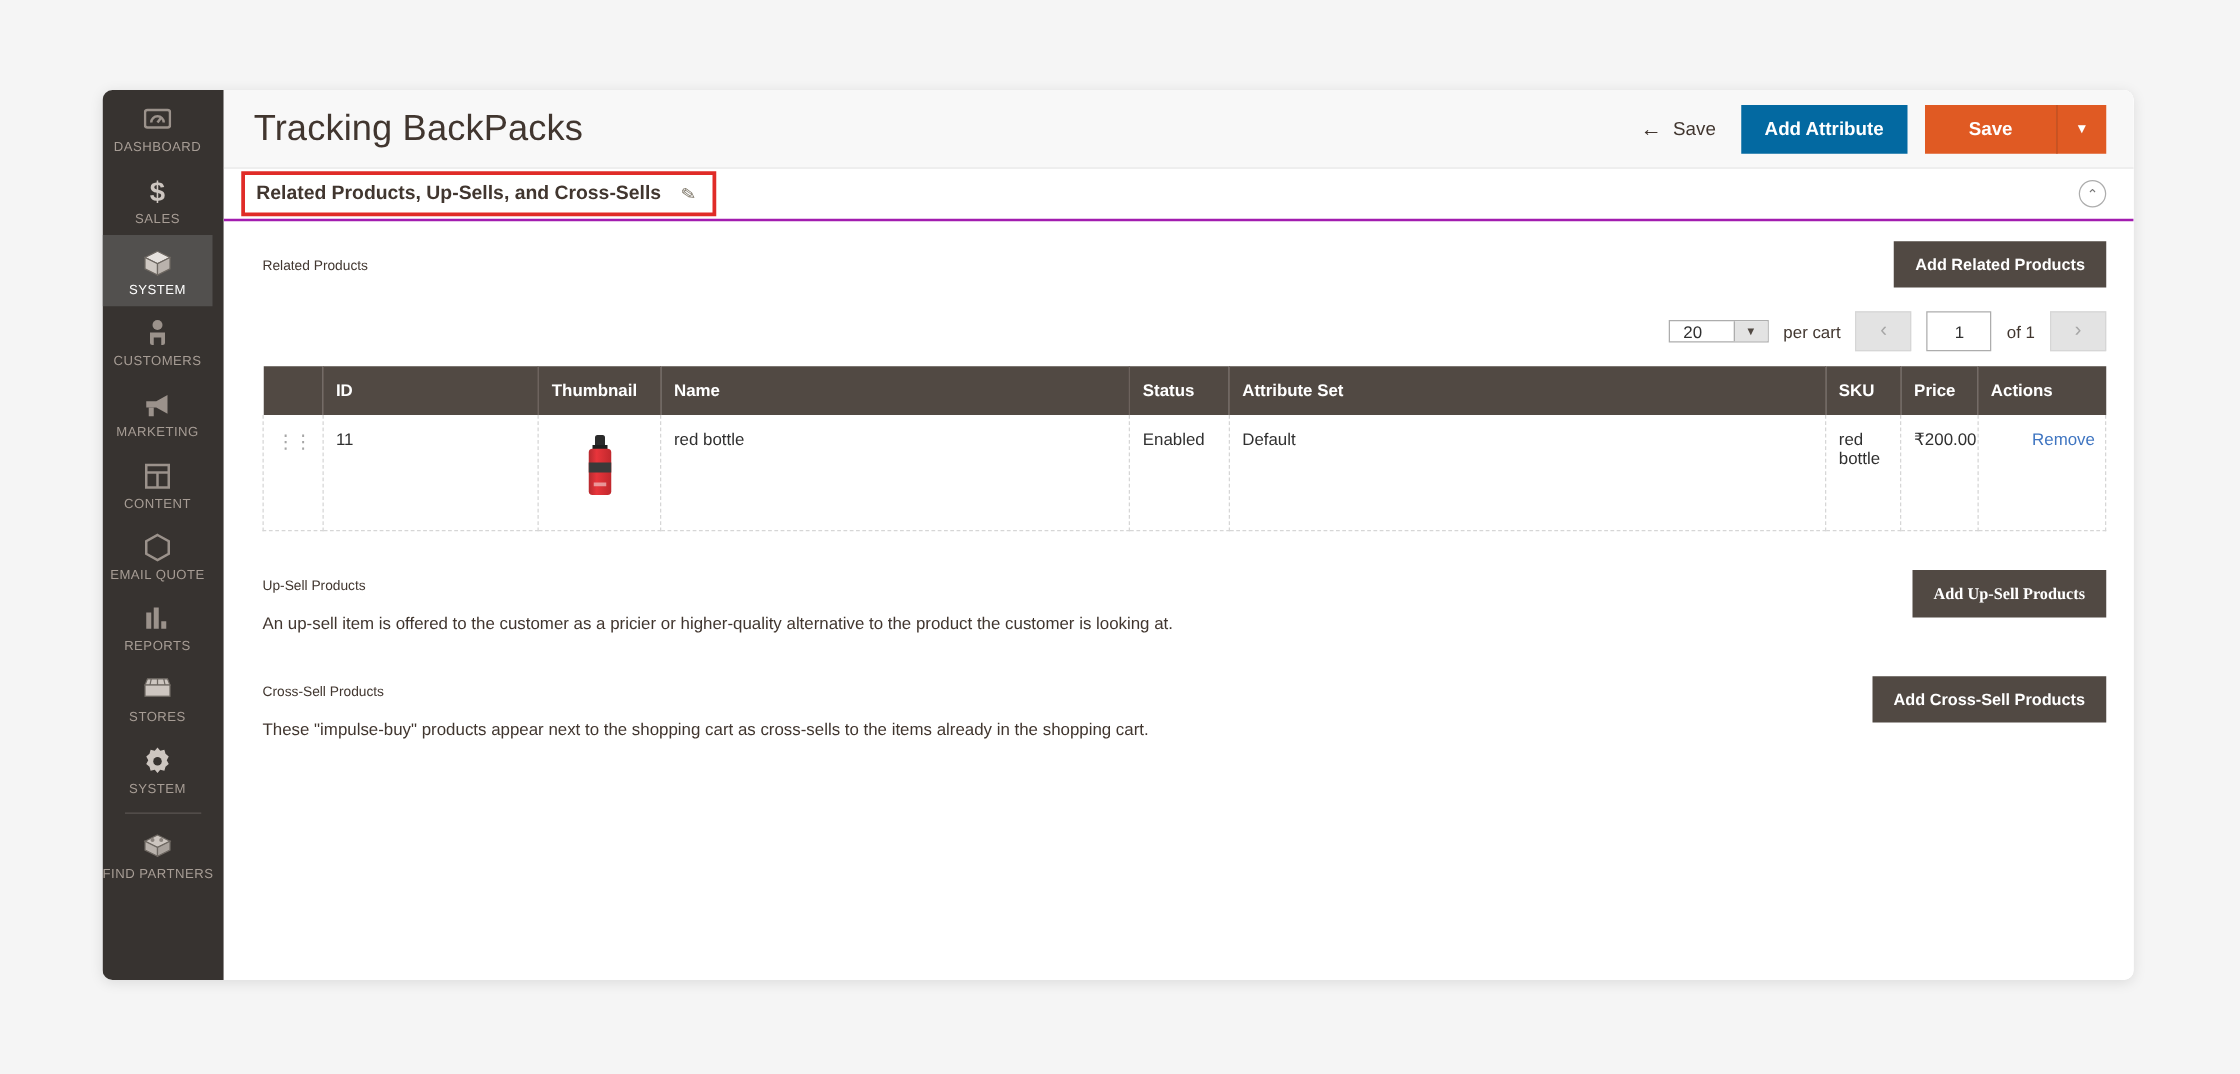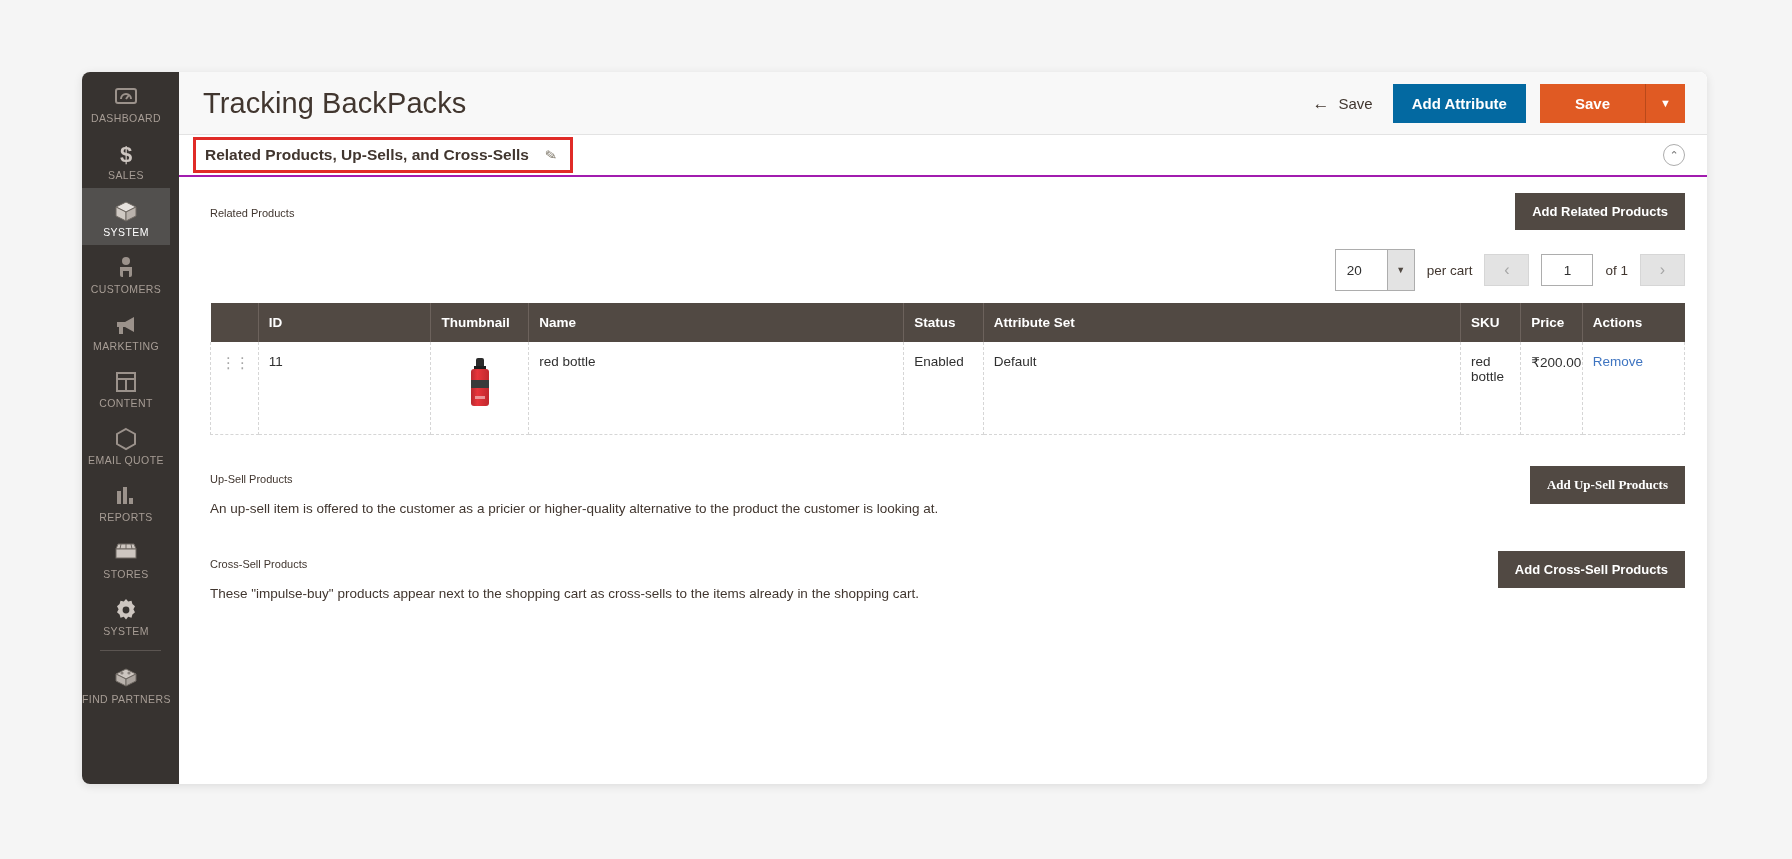--- a/index.html
+++ b/index.html
@@ -211,21 +211,21 @@
   #pagination {
     display: flex;
     align-items: center;
     justify-content: flex-end;
     gap: 12px;
     margin-top: 30px;
     margin-bottom: 12px;
   }
   .select-box {
     display: flex;
-    height: 42px;
+    height: 18px;
     border: 1px solid #adadad;
     background: #fff;
     min-width: 80px;
   }
   .select-box .val {
     flex: 1 1 auto;
     display: flex; align-items: center;
     padding: 0 11px;
     font-size: 13.5px;
     color: #303030;
@@ -290,20 +290,21 @@
     color: #a6a6a6;
     letter-spacing: -1px;
     font-size: 15px;
     cursor: grab;
     user-select: none;
   }
   .remove-link {
     color: #3f75c1;
     cursor: pointer;
     font-size: 13.5px;
+    margin-left: 33px;
   }
   td.thumb-cell { text-align: center; }
 
   
   .bottle {
     display: inline-block;
     position: relative;
     width: 20px; height: 48px;
     margin-top: 4px;
   }

